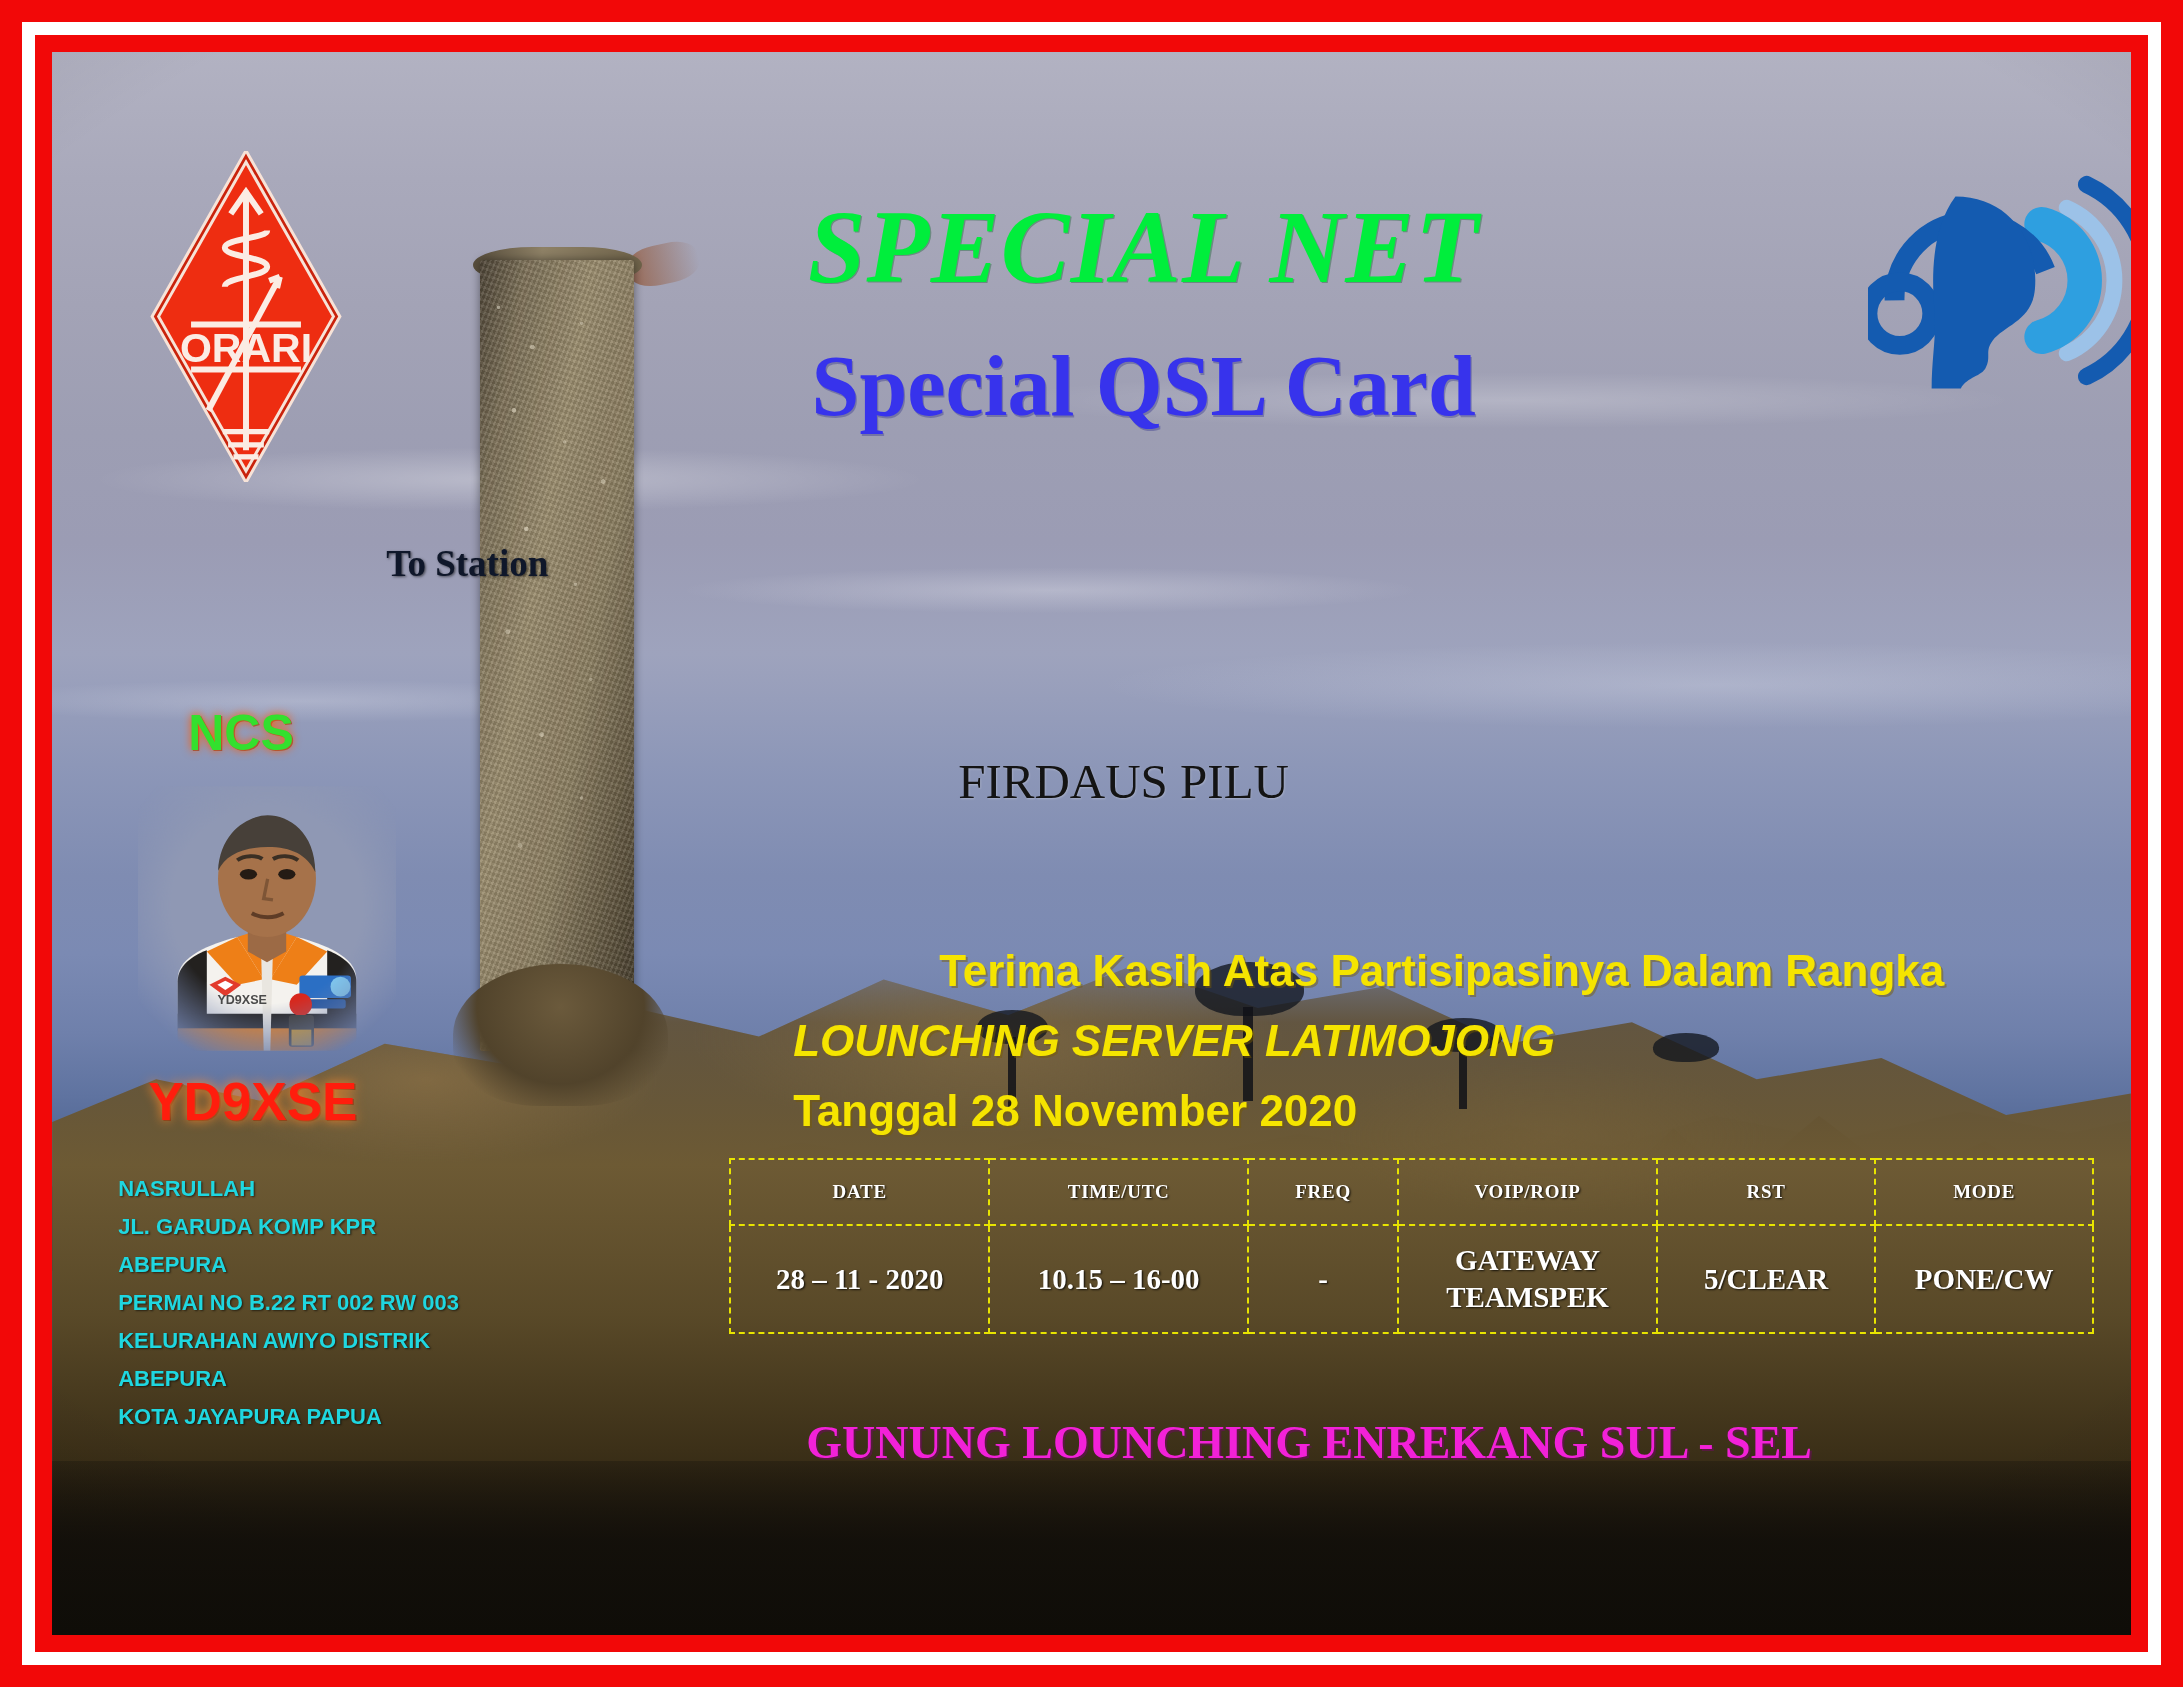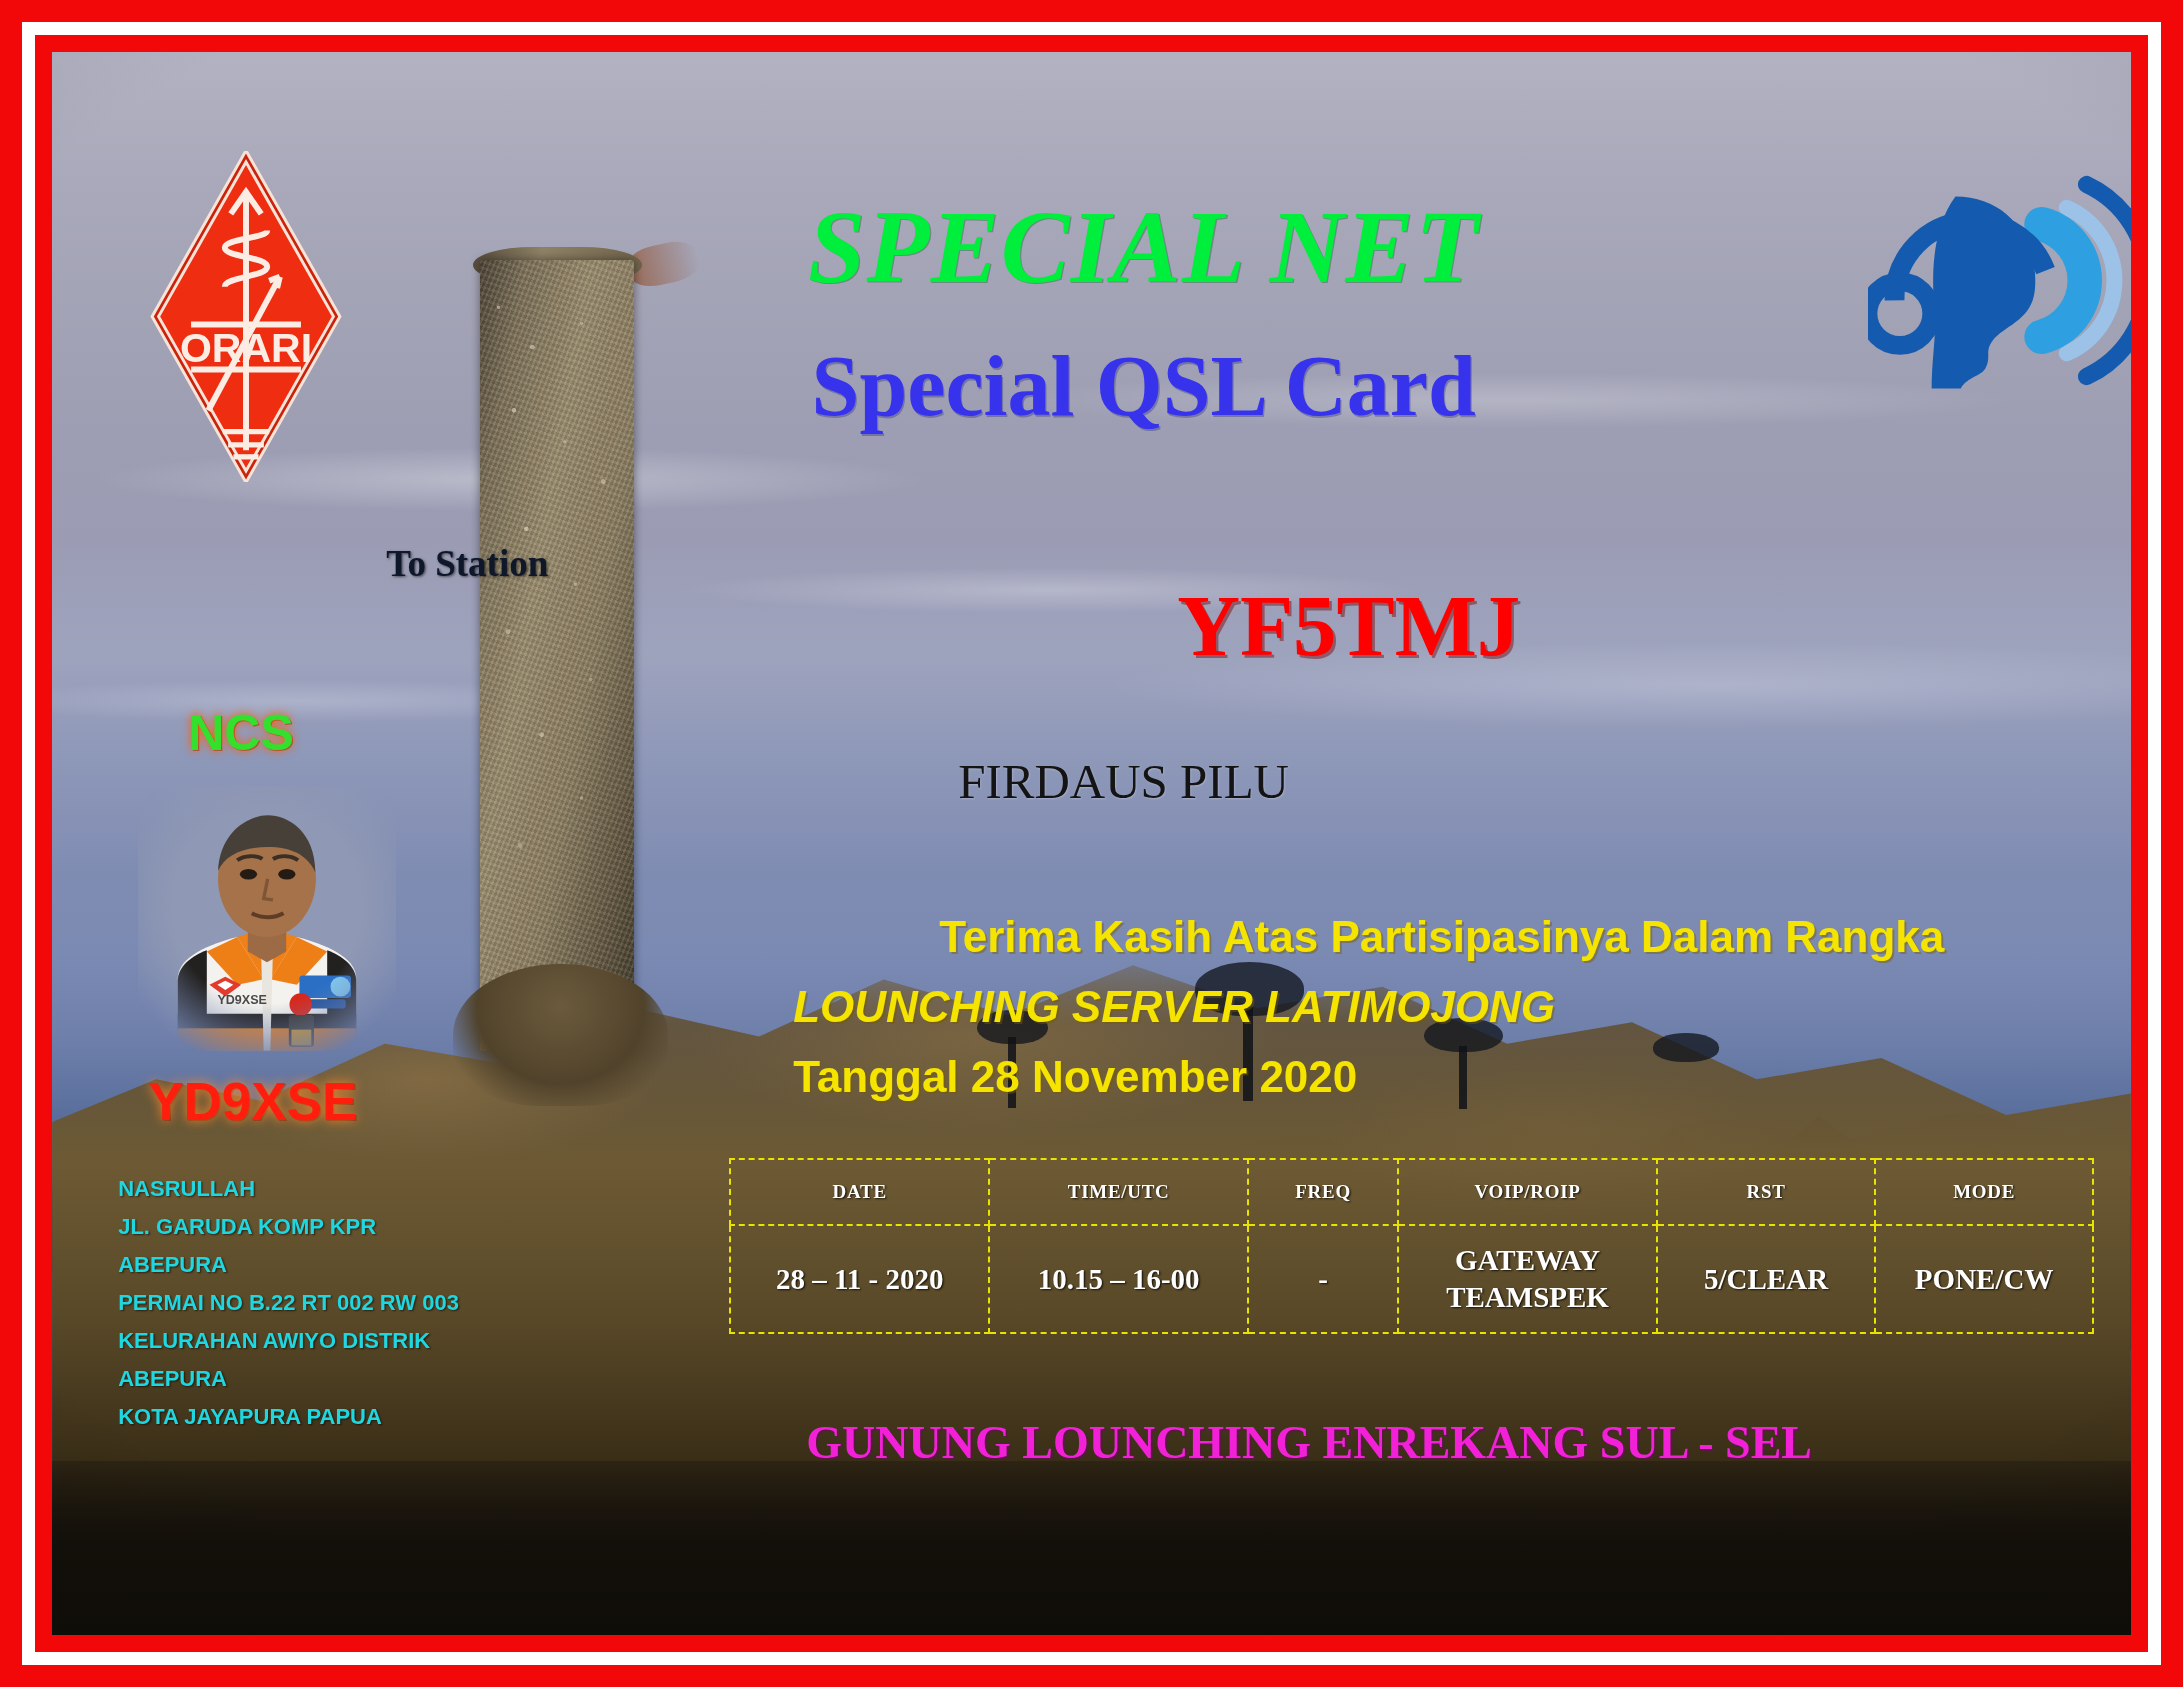--- a/index.html
+++ b/index.html
@@ -120,21 +120,21 @@
 
   #callsign{left:906px;top:523px;width:781px;text-align:center;
      font-size:87px;font-weight:bold;color:#fe0000;
      font-family:"Liberation Serif",serif;
      text-shadow:2.6px 2.6px 0 rgba(120,0,0,.45);}
   #opname{left:906px;top:701px;width:781px;
      font-size:49px;color:#141414;font-family:"Liberation Serif",serif;
      text-shadow:0.7px 1.3px 2px rgba(255,255,255,.25);}
 
   .ylw{color:#f5e400;font-family:"Liberation Sans",sans-serif;font-weight:bold;
-       text-shadow:2px 2px 0 rgba(120,90,0,.45);}
+       text-shadow:2px 2px 0 rgba(120,90,0,.45);margin-top:34px;}
   #thanks1{left:741px;top:860px;width:1297px;text-align:center;font-size:44px;}
   #thanks2{left:741px;top:930px;width:1297px;text-align:left;font-size:44px;font-style:italic;}
   #thanks3{left:741px;top:1000px;width:1297px;font-size:44px;}
 
   
   #ncsLabel{left:136px;top:652px;font-size:50px;font-weight:bold;color:#33e02e;
      font-family:"Liberation Sans",sans-serif;
      text-shadow:0 0 9.3px #ff5a00, 1.3px 1.3px 0 rgba(140,40,0,.6);}
   #ncsPhoto{position:absolute;left:86px;top:734px;width:258px;height:265px;overflow:hidden;}
   #callNcs{left:96px;top:1019px;font-size:53px;font-weight:bold;color:#ff1d0d;
@@ -240,21 +240,20 @@
                      L126,330
                      C126,286 132,258 128,218
                      C124,174 118,112 140,82 Z" fill="#ffffff" opacity="0.0"></path>
           </svg>
         </div>
 
         <div class="tx" id="title1">SPECIAL NET</div>
         <div class="tx" id="title2">Special QSL Card</div>
         <div class="tx" id="toStation">To Station</div>
 
-        <div class="tx" id="callsign">YF5TMJ</div>
         <div class="tx" id="opname">FIRDAUS PILU</div>
 
         <div class="tx ylw" id="thanks1">Terima Kasih Atas Partisipasinya Dalam Rangka</div>
         <div class="tx ylw" id="thanks2">LOUNCHING SERVER LATIMOJONG</div>
         <div class="tx ylw" id="thanks3">Tanggal  28  November  2020</div>
 
         <div class="tx" id="ncsLabel">NCS</div>
         <div id="ncsPhoto">
           <svg viewBox="0 0 390 400" width="258" height="265" aria-hidden="true">
             <defs>

